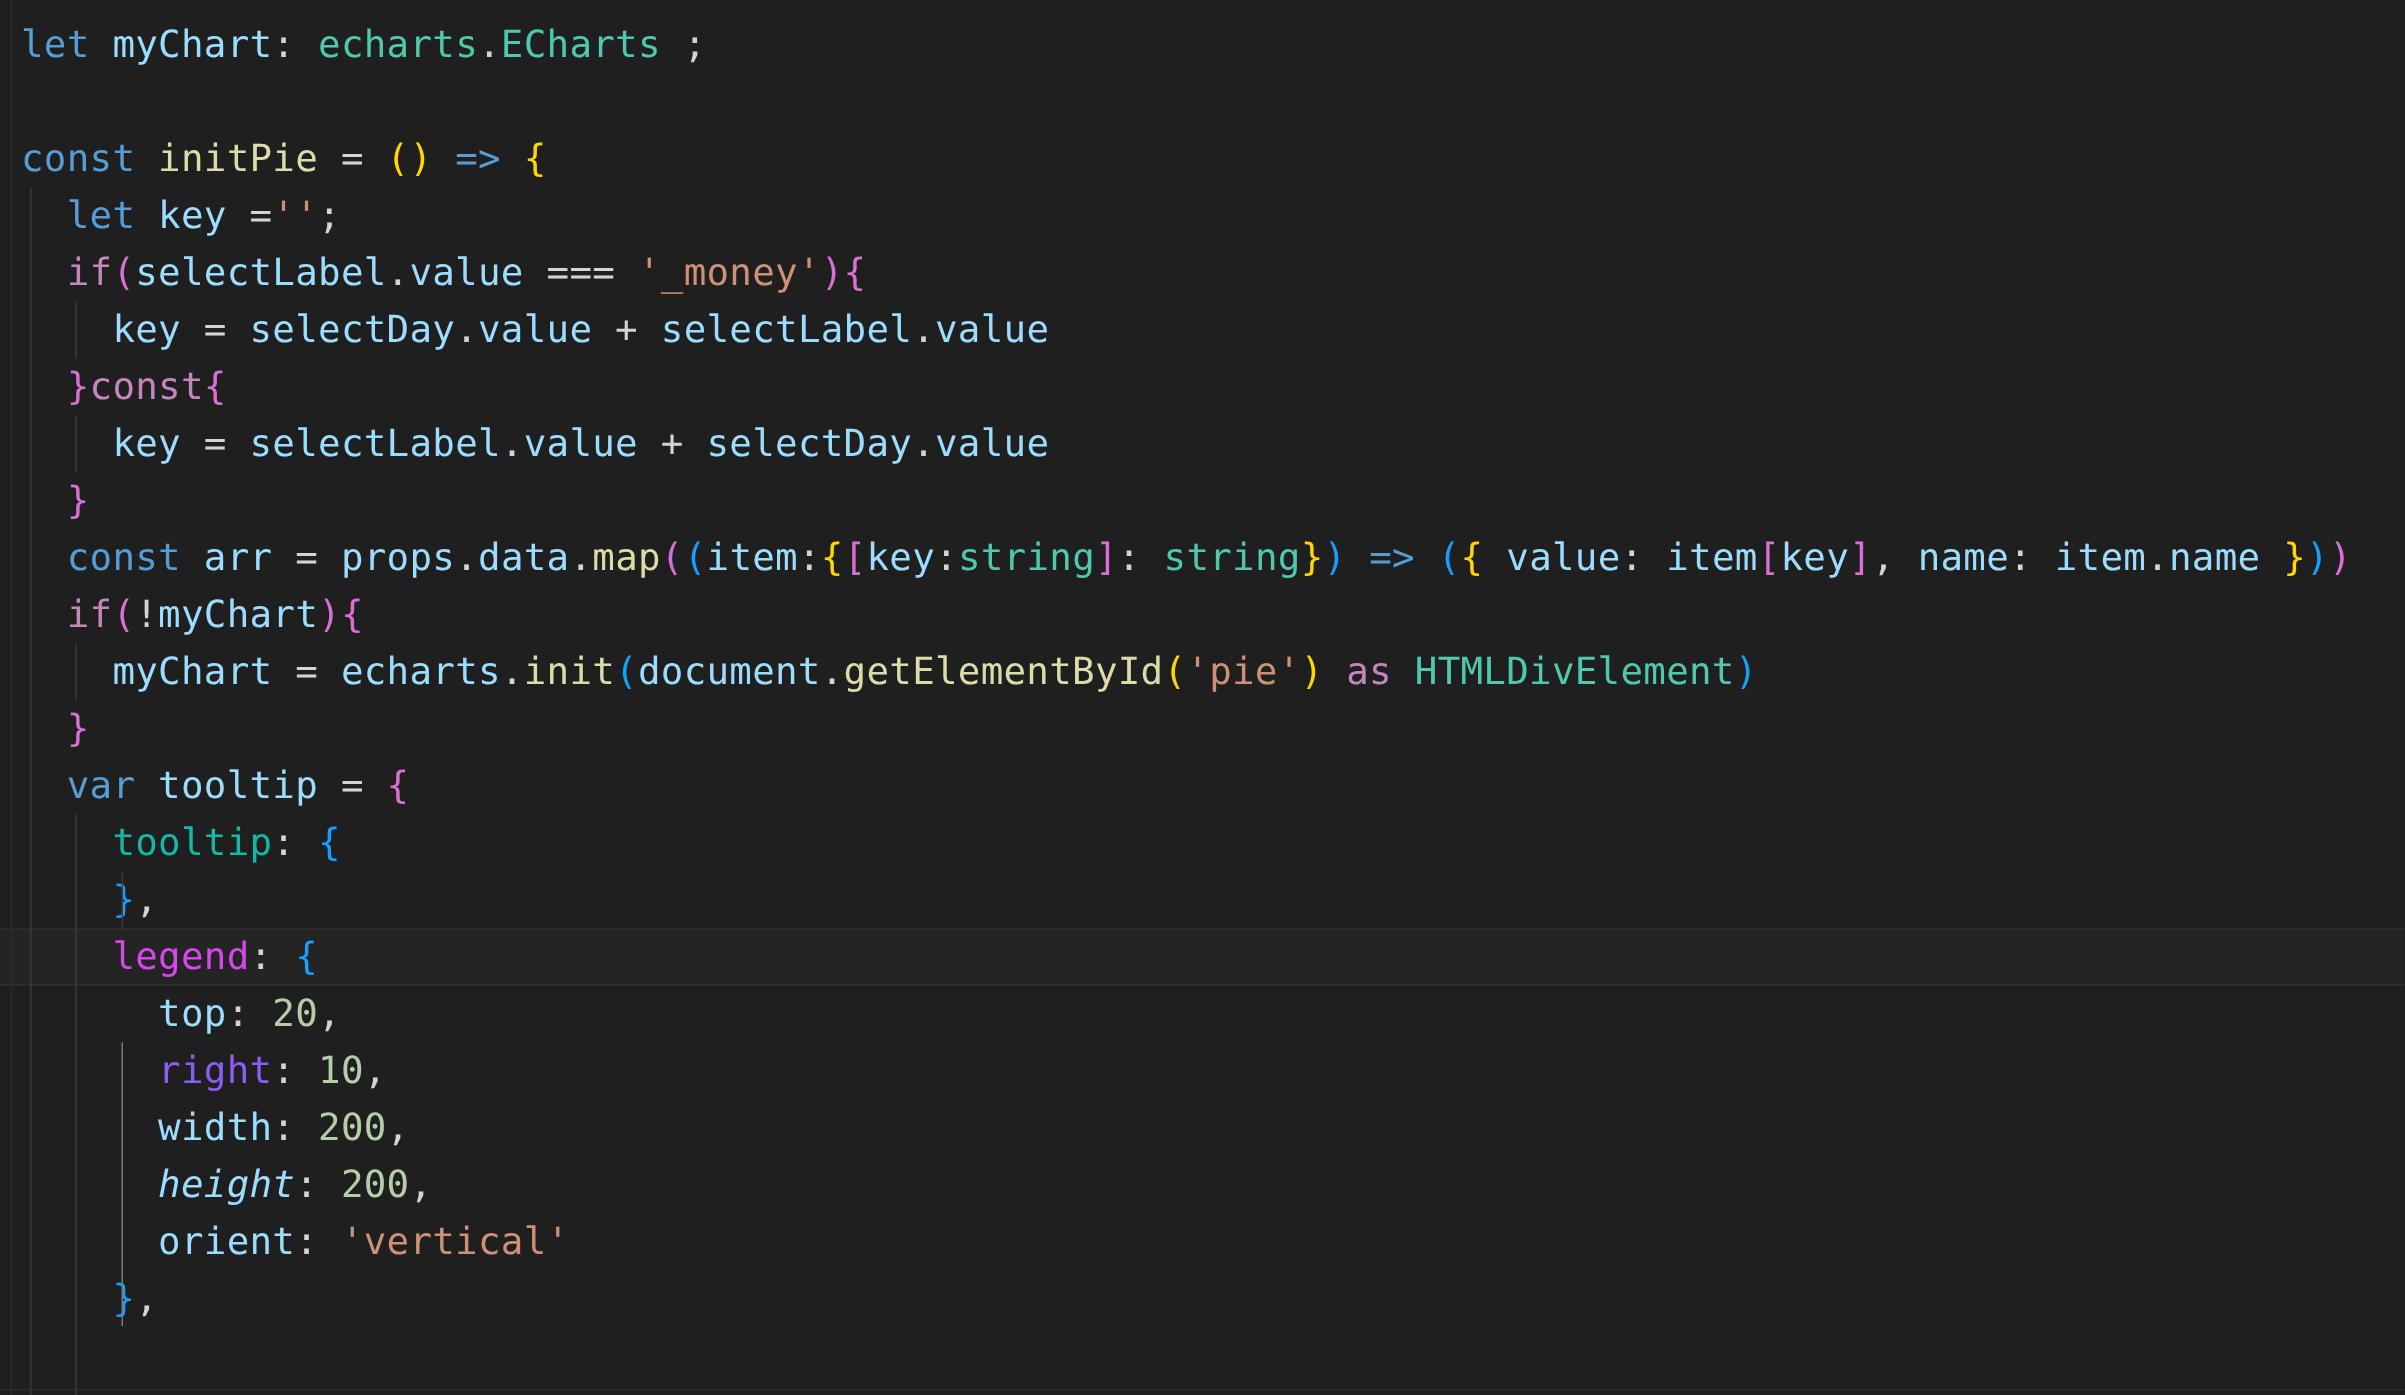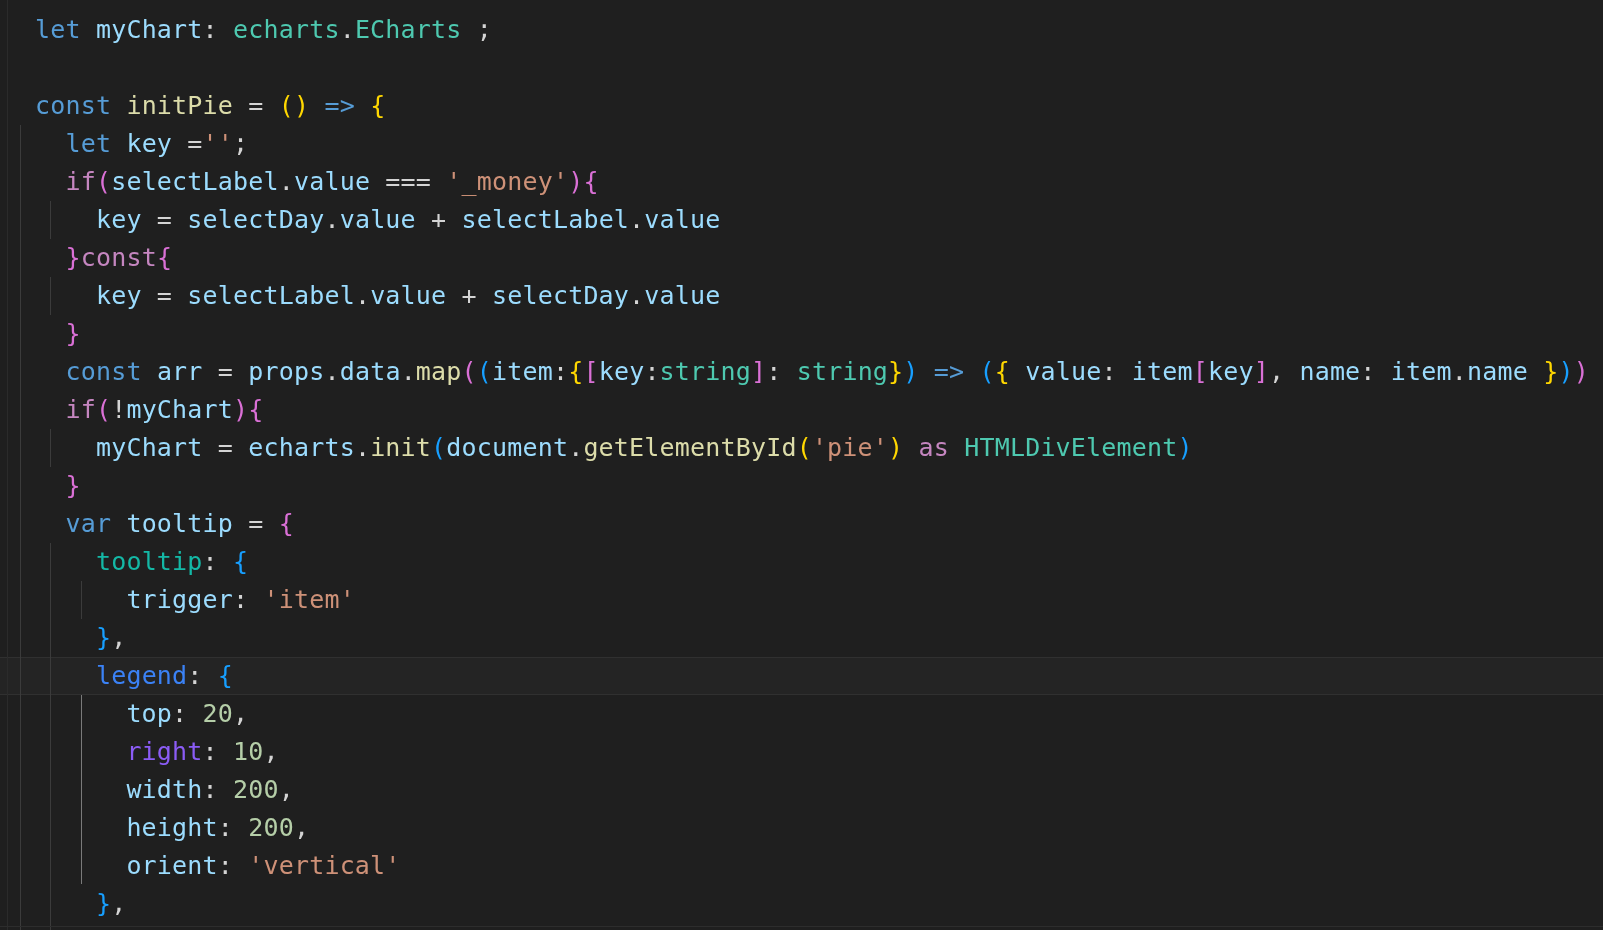--- a/index.html
+++ b/index.html
@@ -8,21 +8,21 @@
     width:1603px;height:930px;
     overflow:hidden;
     background:#1F1F1F;
     font-family:"DejaVu Sans Mono","Liberation Mono",monospace;
     font-size:25px;
     letter-spacing:0.18px;
   }
   #lines{position:absolute;top:11px;left:0;right:0;z-index:0;}
   .code-line{
     height:38px;line-height:38px;
-    padding-left:35px;
+    padding-left:14px;
     white-space:pre;
     box-sizing:border-box;
   }
   .code-line.active{
     background:var(--active-line-bg,#242424);
     border-top:1px solid var(--active-line-border,#303030);
     border-bottom:1px solid var(--active-line-border,#303030);
     line-height:36px;
   }
   .code-line span{position:relative;z-index:2;}
@@ -45,27 +45,26 @@
       <div class="code-line"><span style="color: rgb(212, 212, 212);">    </span><span style="color: rgb(156, 220, 254);">key</span><span style="color: rgb(212, 212, 212);"> = </span><span style="color: rgb(156, 220, 254);">selectDay</span><span style="color: rgb(212, 212, 212);">.</span><span style="color: rgb(156, 220, 254);">value</span><span style="color: rgb(212, 212, 212);"> + </span><span style="color: rgb(156, 220, 254);">selectLabel</span><span style="color: rgb(212, 212, 212);">.</span><span style="color: rgb(156, 220, 254);">value</span></div>
       <div class="code-line"><span style="color: rgb(212, 212, 212);">  </span><span style="color: rgb(218, 112, 214);">}</span><span style="color: rgb(197, 134, 192);">const</span><span style="color: rgb(218, 112, 214);">{</span></div>
       <div class="code-line"><span style="color: rgb(212, 212, 212);">    </span><span style="color: rgb(156, 220, 254);">key</span><span style="color: rgb(212, 212, 212);"> = </span><span style="color: rgb(156, 220, 254);">selectLabel</span><span style="color: rgb(212, 212, 212);">.</span><span style="color: rgb(156, 220, 254);">value</span><span style="color: rgb(212, 212, 212);"> + </span><span style="color: rgb(156, 220, 254);">selectDay</span><span style="color: rgb(212, 212, 212);">.</span><span style="color: rgb(156, 220, 254);">value</span></div>
       <div class="code-line"><span style="color: rgb(212, 212, 212);">  </span><span style="color: rgb(218, 112, 214);">}</span></div>
       <div class="code-line"><span style="color: rgb(212, 212, 212);">  </span><span style="color: rgb(86, 156, 214);">const</span><span style="color: rgb(212, 212, 212);"> </span><span style="color: rgb(156, 220, 254);">arr</span><span style="color: rgb(212, 212, 212);"> = </span><span style="color: rgb(156, 220, 254);">props</span><span style="color: rgb(212, 212, 212);">.</span><span style="color: rgb(156, 220, 254);">data</span><span style="color: rgb(212, 212, 212);">.</span><span style="color: rgb(220, 220, 170);">map</span><span style="color: rgb(218, 112, 214);">(</span><span style="color: rgb(23, 159, 255);">(</span><span style="color: rgb(156, 220, 254);">item</span><span style="color: rgb(212, 212, 212);">:</span><span style="color: rgb(255, 215, 0);">{</span><span style="color: rgb(218, 112, 214);">[</span><span style="color: rgb(156, 220, 254);">key</span><span style="color: rgb(212, 212, 212);">:</span><span style="color: rgb(78, 201, 176);">string</span><span style="color: rgb(218, 112, 214);">]</span><span style="color: rgb(212, 212, 212);">: </span><span style="color: rgb(78, 201, 176);">string</span><span style="color: rgb(255, 215, 0);">}</span><span style="color: rgb(23, 159, 255);">)</span><span style="color: rgb(212, 212, 212);"> </span><span style="color: rgb(86, 156, 214);">=&gt;</span><span style="color: rgb(212, 212, 212);"> </span><span style="color: rgb(23, 159, 255);">(</span><span style="color: rgb(255, 215, 0);">{</span><span style="color: rgb(212, 212, 212);"> </span><span style="color: rgb(156, 220, 254);">value</span><span style="color: rgb(212, 212, 212);">: </span><span style="color: rgb(156, 220, 254);">item</span><span style="color: rgb(218, 112, 214);">[</span><span style="color: rgb(156, 220, 254);">key</span><span style="color: rgb(218, 112, 214);">]</span><span style="color: rgb(212, 212, 212);">, </span><span style="color: rgb(156, 220, 254);">name</span><span style="color: rgb(212, 212, 212);">: </span><span style="color: rgb(156, 220, 254);">item</span><span style="color: rgb(212, 212, 212);">.</span><span style="color: rgb(156, 220, 254);">name</span><span style="color: rgb(212, 212, 212);"> </span><span style="color: rgb(255, 215, 0);">}</span><span style="color: rgb(23, 159, 255);">)</span><span style="color: rgb(218, 112, 214);">)</span></div>
       <div class="code-line"><span style="color: rgb(212, 212, 212);">  </span><span style="color: rgb(197, 134, 192);">if</span><span style="color: rgb(218, 112, 214);">(</span><span style="color: rgb(212, 212, 212);">!</span><span style="color: rgb(156, 220, 254);">myChart</span><span style="color: rgb(218, 112, 214);">)</span><span style="color: rgb(218, 112, 214);">{</span></div>
       <div class="code-line"><span style="color: rgb(212, 212, 212);">    </span><span style="color: rgb(156, 220, 254);">myChart</span><span style="color: rgb(212, 212, 212);"> = </span><span style="color: rgb(156, 220, 254);">echarts</span><span style="color: rgb(212, 212, 212);">.</span><span style="color: rgb(220, 220, 170);">init</span><span style="color: rgb(23, 159, 255);">(</span><span style="color: rgb(156, 220, 254);">document</span><span style="color: rgb(212, 212, 212);">.</span><span style="color: rgb(220, 220, 170);">getElementById</span><span style="color: rgb(255, 215, 0);">(</span><span style="color: rgb(206, 145, 120);">'pie'</span><span style="color: rgb(255, 215, 0);">)</span><span style="color: rgb(212, 212, 212);"> </span><span style="color: rgb(197, 134, 192);">as</span><span style="color: rgb(212, 212, 212);"> </span><span style="color: rgb(78, 201, 176);">HTMLDivElement</span><span style="color: rgb(23, 159, 255);">)</span></div>
       <div class="code-line"><span style="color: rgb(212, 212, 212);">  </span><span style="color: rgb(218, 112, 214);">}</span></div>
       <div class="code-line"><span style="color: rgb(212, 212, 212);">  </span><span style="color: rgb(86, 156, 214);">var</span><span style="color: rgb(212, 212, 212);"> </span><span style="color: rgb(156, 220, 254);">tooltip</span><span style="color: rgb(212, 212, 212);"> = </span><span style="color: rgb(218, 112, 214);">{</span></div>
       <div class="code-line"><span style="color: rgb(212, 212, 212);">    </span><span style="color: #14b8a6;">tooltip</span><span style="color: rgb(212, 212, 212);">: </span><span style="color: rgb(23, 159, 255);">{</span></div>
-      <div class="code-line"><span style="color: rgb(212, 212, 212);">      </span><span style="color: rgb(156, 220, 254);">trigger</span><span style="color: rgb(212, 212, 212);">: </span><span style="color: rgb(206, 145, 120);">'item'</span></div>
       <div class="code-line"><span style="color: rgb(212, 212, 212);">    </span><span style="color: rgb(23, 159, 255);">}</span><span style="color: rgb(212, 212, 212);">,</span></div>
-      <div class="code-line active"><span style="color: rgb(212, 212, 212);">    </span><span style="color: #3b82f6;">legend</span><span style="color: rgb(212, 212, 212);">: </span><span style="color: rgb(23, 159, 255);">{</span></div>
+      <div class="code-line active"><span style="color: rgb(212, 212, 212);">    </span><span style="color: #d946ef;">legend</span><span style="color: rgb(212, 212, 212);">: </span><span style="color: rgb(23, 159, 255);">{</span></div>
       <div class="code-line"><span style="color: rgb(212, 212, 212);">      </span><span style="color: rgb(156, 220, 254);">top</span><span style="color: rgb(212, 212, 212);">: </span><span style="color: rgb(181, 206, 168);">20</span><span style="color: rgb(212, 212, 212);">,</span></div>
       <div class="code-line"><span style="color: rgb(212, 212, 212);">      </span><span style="color: #8b5cf6;">right</span><span style="color: rgb(212, 212, 212);">: </span><span style="color: rgb(181, 206, 168);">10</span><span style="color: rgb(212, 212, 212);">,</span></div>
       <div class="code-line"><span style="color: rgb(212, 212, 212);">      </span><span style="color: rgb(156, 220, 254);">width</span><span style="color: rgb(212, 212, 212);">: </span><span style="color: rgb(181, 206, 168);">200</span><span style="color: rgb(212, 212, 212);">,</span></div>
-      <div class="code-line"><span style="color: rgb(212, 212, 212);">      </span><span style="color: rgb(156, 220, 254);">height</span><span style="color: rgb(212, 212, 212);">: </span><span style="color: rgb(181, 206, 168);">200</span><span style="color: rgb(212, 212, 212);">,</span></div>
+      <div class="code-line"><span style="color: rgb(212, 212, 212);">      </span><span style="color: rgb(156, 220, 254); font-style: italic;">height</span><span style="color: rgb(212, 212, 212);">: </span><span style="color: rgb(181, 206, 168);">200</span><span style="color: rgb(212, 212, 212);">,</span></div>
       <div class="code-line"><span style="color: rgb(212, 212, 212);">      </span><span style="color: rgb(156, 220, 254);">orient</span><span style="color: rgb(212, 212, 212);">: </span><span style="color: rgb(206, 145, 120);">'vertical'</span></div>
       <div class="code-line"><span style="color: rgb(212, 212, 212);">    </span><span style="color: rgb(23, 159, 255);">}</span><span style="color: rgb(212, 212, 212);">,</span></div>
     </div>
   <div id="guides">
       <div class="indent-guide" style="left: 20px; top: 125px; height: 805px; background: rgb(59, 59, 59);"></div>
       <div class="indent-guide" style="left: 50px; top: 201px; height: 38px; background: rgb(59, 59, 59);"></div>
       <div class="indent-guide" style="left: 50px; top: 277px; height: 38px; background: rgb(59, 59, 59);"></div>
       <div class="indent-guide" style="left: 50px; top: 429px; height: 38px; background: rgb(59, 59, 59);"></div>
       <div class="indent-guide" style="left: 50px; top: 543px; height: 387px; background: rgb(59, 59, 59);"></div>
       <div class="indent-guide" style="left: 81px; top: 581px; height: 38px; background: rgb(59, 59, 59);"></div>

